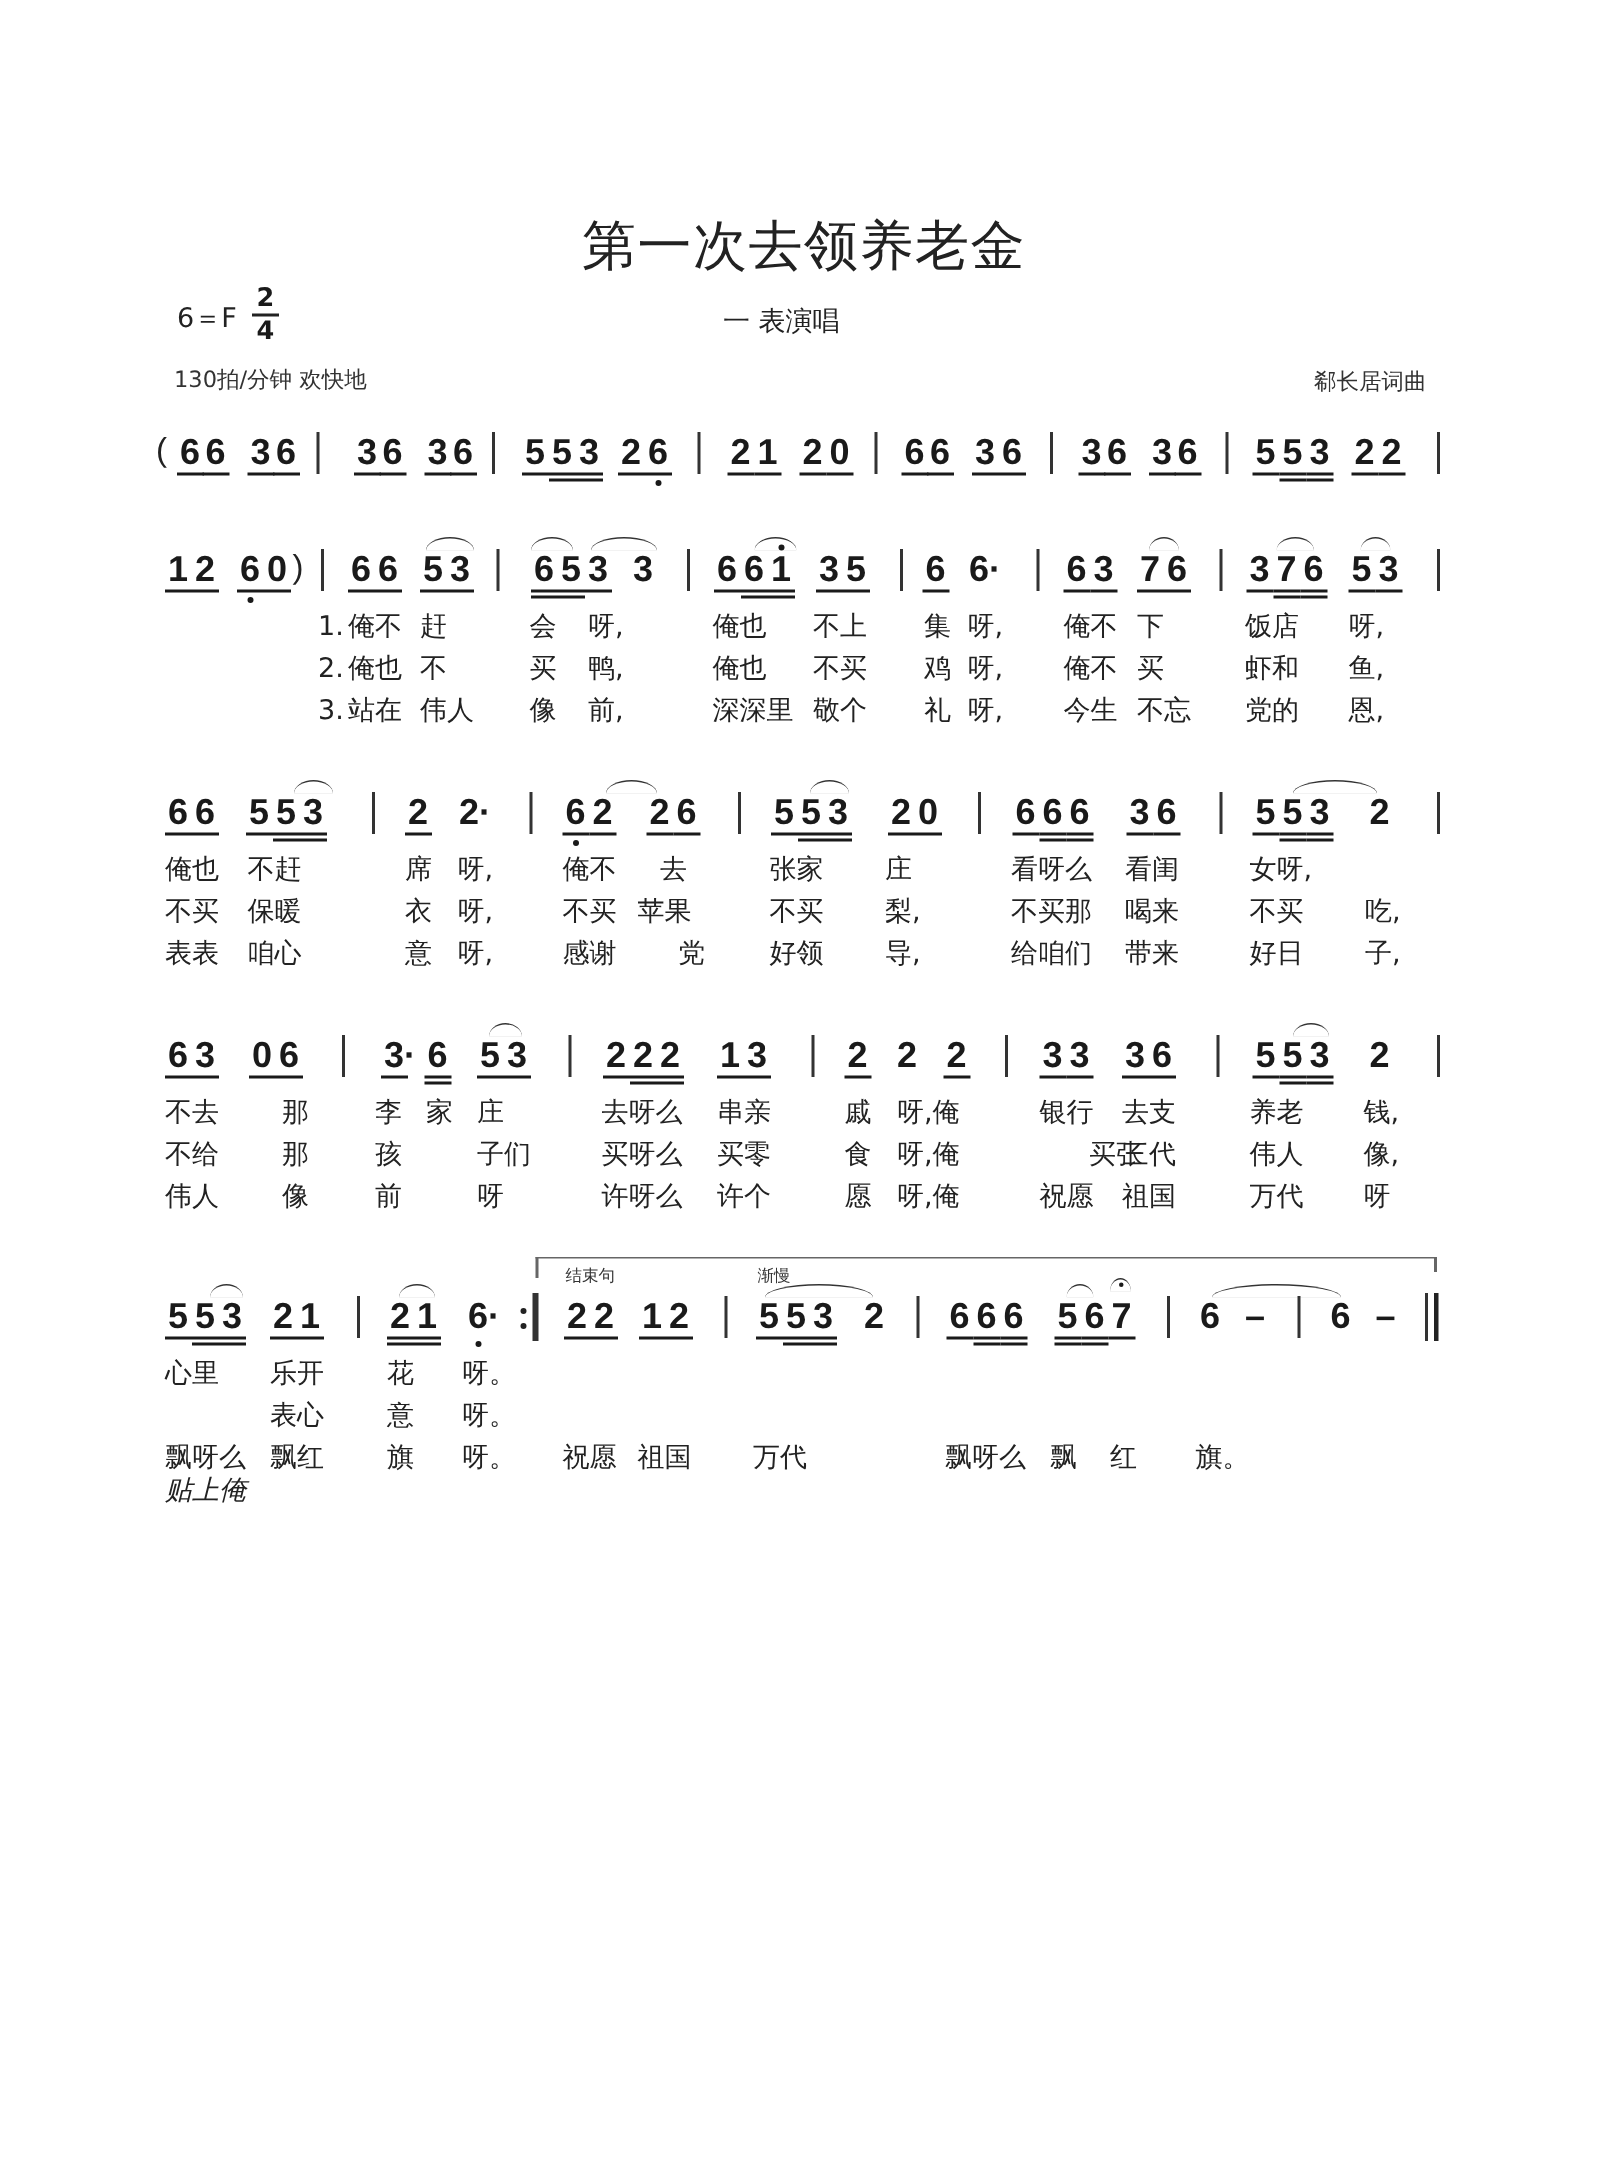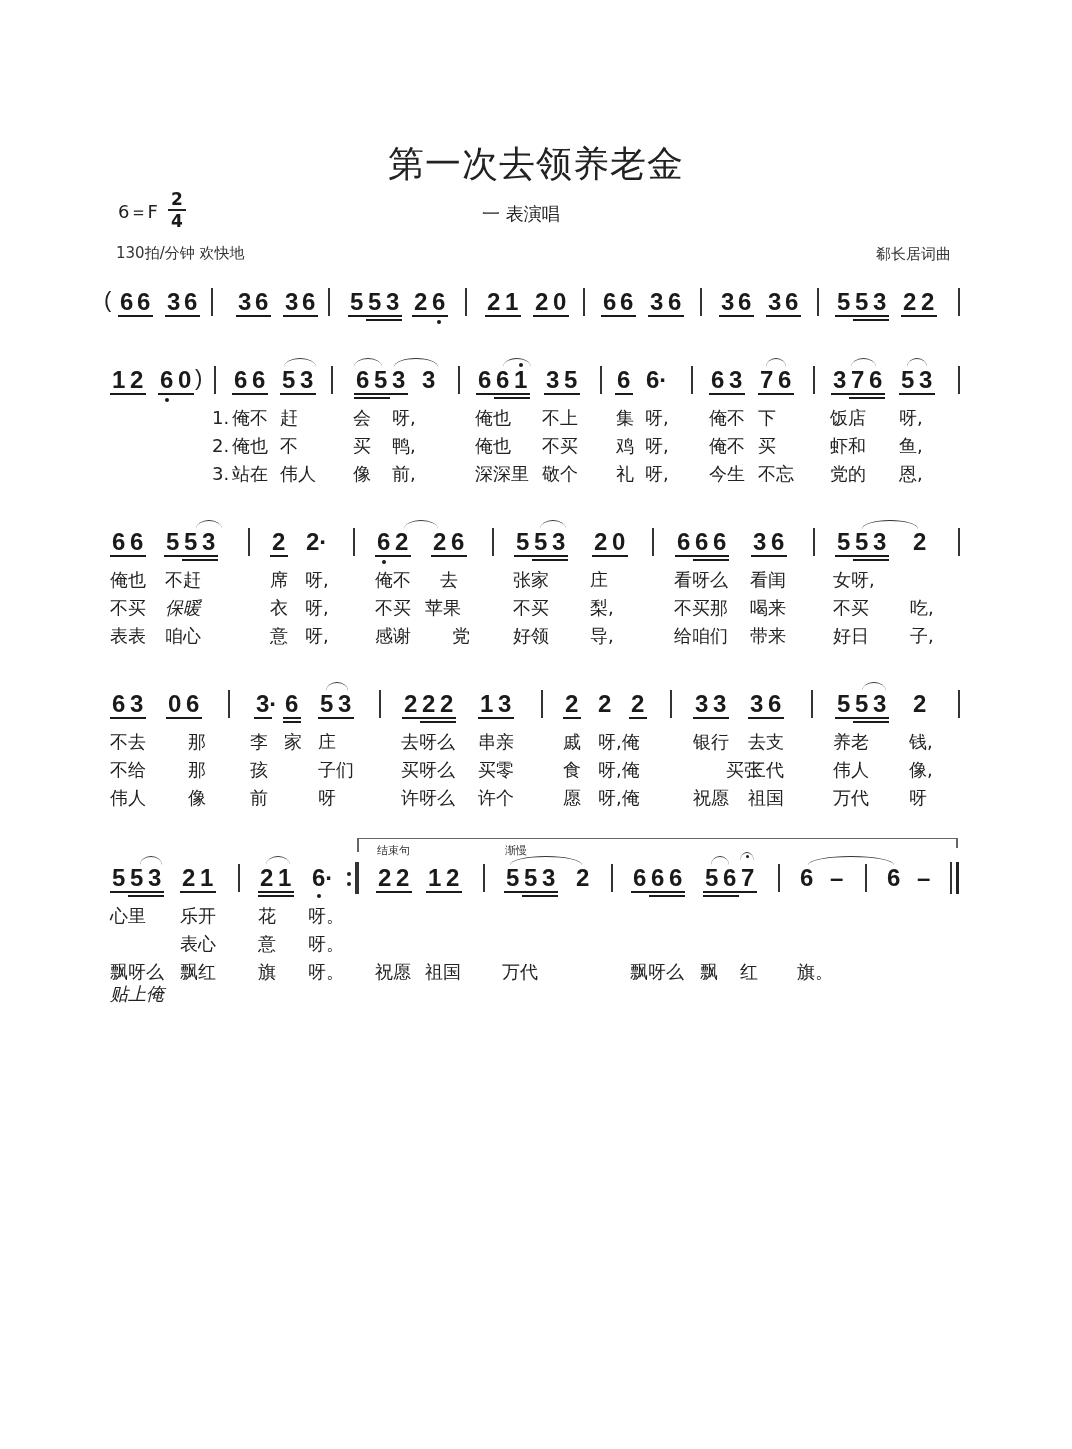--- a/index.html
+++ b/index.html
@@ -301,21 +301,21 @@
     <div class="lyric" style="left: 270px; top: 570px;">席</div>
     <div class="lyric" style="left: 305px; top: 570px;">呀,</div>
     <div class="lyric" style="left: 375px; top: 570px;">俺不</div>
     <div class="lyric" style="left: 440px; top: 570px;">去</div>
     <div class="lyric" style="left: 513px; top: 570px;">张家</div>
     <div class="lyric" style="left: 590px; top: 570px;">庄</div>
     <div class="lyric" style="left: 674px; top: 570px;">看呀么</div>
     <div class="lyric" style="left: 750px; top: 570px;">看闺</div>
     <div class="lyric" style="left: 833px; top: 570px;">女呀,</div>
     <div class="lyric" style="left: 110px; top: 598px;">不买</div>
-    <div class="lyric" style="left: 165px; top: 598px; font-style: italic;">保暖</div>
+    <div class="lyric" style="left: 165px; top: 598px;">保暖</div>
     <div class="lyric" style="left: 270px; top: 598px;">衣</div>
     <div class="lyric" style="left: 305px; top: 598px;">呀,</div>
     <div class="lyric" style="left: 375px; top: 598px;">不买</div>
     <div class="lyric" style="left: 425px; top: 598px;">苹果</div>
     <div class="lyric" style="left: 513px; top: 598px;">不买</div>
     <div class="lyric" style="left: 590px; top: 598px;">梨,</div>
     <div class="lyric" style="left: 674px; top: 598px;">不买那</div>
     <div class="lyric" style="left: 750px; top: 598px;">喝来</div>
     <div class="lyric" style="left: 833px; top: 598px;">不买</div>
     <div class="lyric" style="left: 910px; top: 598px;">吃,</div>

